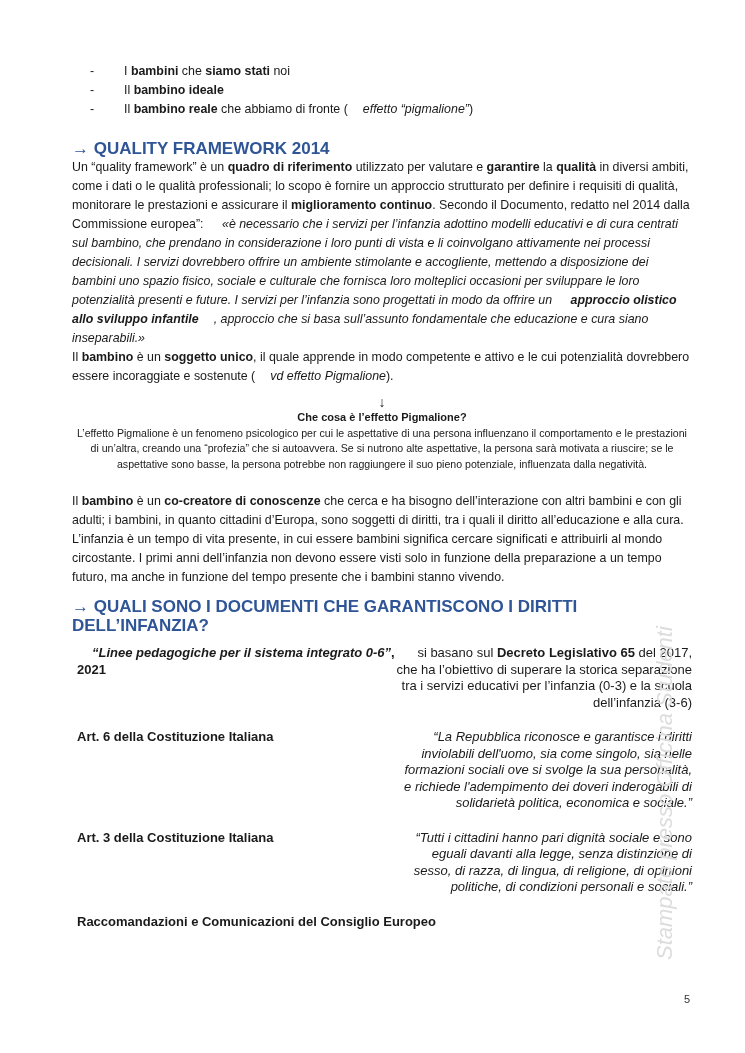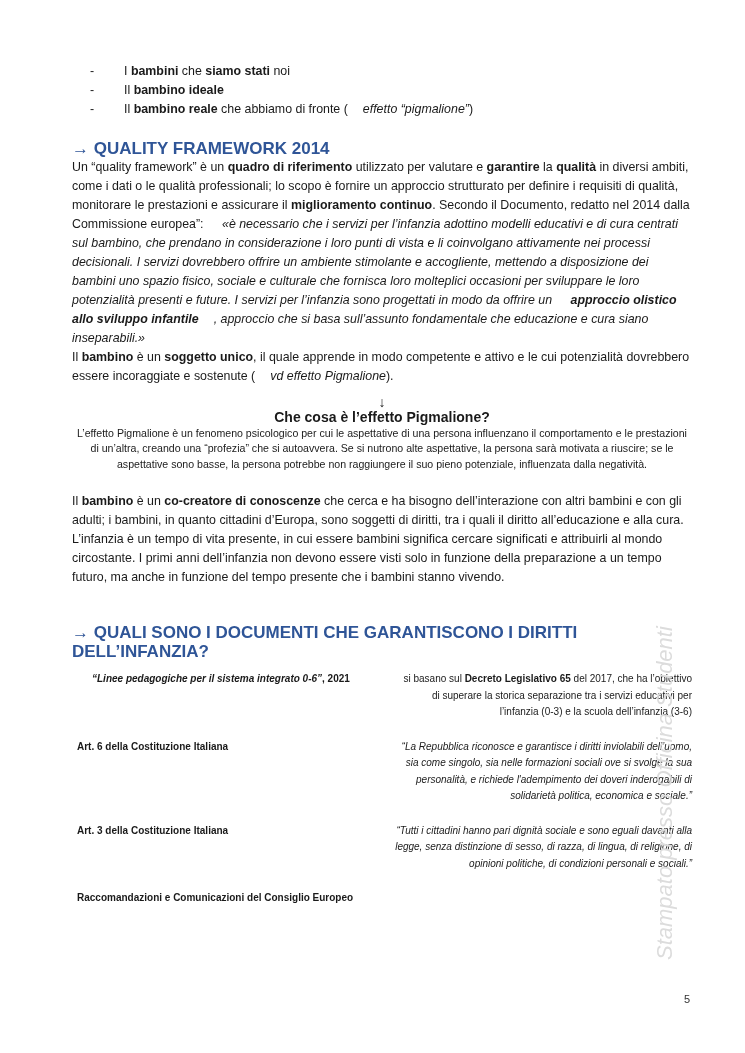--- a/index.html
+++ b/index.html
@@ -8,23 +8,23 @@
       font-family: "Liberation Sans", sans-serif; color: #1a1a1a; overflow: hidden;
     }
     .page { position: absolute; left: 72px; top: 62px; width: 620px; font-size: 12.4px; line-height: 19px; }
     .p { margin: 0; }
     .bullets { list-style: none; margin: 0; padding: 0 0 0 18px; }
     .bullets li { position: relative; padding-left: 34px; }
     .bullets li::before { content: "-"; position: absolute; left: 0; }
     .heading { color: #2f5597; font-weight: bold; font-size: 17px; margin: 20px 0 0 0; }
     .center-box { text-align: center; font-size: 10.6px; line-height: 15.5px; margin-top: 8px; }
     .arrow-down { font-size: 14px; line-height: 16px; }
-    .box-title { font-weight: bold; font-size: 14px; }
+    .box-title { font-weight: bold; font-size: 11px; }
     .after-box { margin-top: 20px; }
-    .doc-table { margin-top: 10px; font-size: 10px; line-height: 16.5px; width: 100%; border-collapse: collapse; }
+    .doc-table { margin-top: 10px; font-size: 13px; line-height: 16.5px; width: 100%; border-collapse: collapse; }
     .doc-table td { vertical-align: top; padding: 0 0 18px 0; }
     .doc-table td.left { width: 318px; padding-left: 5px; font-weight: bold; }
     .doc-table td.right { padding-left: 0; text-align: right; }
     .it { font-style: italic; margin-left: 15px; }
     .b { font-weight: bold; }
     .watermark {
       position: absolute; left: 600px; top: 520px; width: 420px; height: 30px;
       transform-origin: 0 0; transform: rotate(-90deg) translate(-420px, 0);
       color: #dcdcdc; font-style: italic; font-size: 22px; line-height: 30px; white-space: nowrap;
       top: 540px; left: 650px;
@@ -47,21 +47,21 @@
   <p class="p"><span>Il </span><span class="b">bambino</span><span> è un </span><span class="b">soggetto unico</span><span>, il quale apprende in modo competente e attivo e le cui potenzialità dovrebbero essere incoraggiate e sostenute (</span><span class="it">vd effetto Pigmalione</span><span>).</span></p>
 
   <div class="center-box">
     <div class="arrow-down">↓</div>
     <div class="box-title">Che cosa è l’effetto Pigmalione?</div>
     <div>L’effetto Pigmalione è un fenomeno psicologico per cui le aspettative di una persona influenzano il comportamento e le prestazioni di un’altra, creando una “profezia” che si autoavvera. Se si nutrono alte aspettative, la persona sarà motivata a riuscire; se le aspettative sono basse, la persona potrebbe non raggiungere il suo pieno potenziale, influenzata dalla negatività.</div>
   </div>
 
   <p class="p after-box"><span>Il </span><span class="b">bambino</span><span> è un </span><span class="b">co-creatore di conoscenze</span><span> che cerca e ha bisogno dell’interazione con altri bambini e con gli adulti; i bambini, in quanto cittadini d’Europa, sono soggetti di diritti, tra i quali il diritto all’educazione e alla cura. L’infanzia è un tempo di vita presente, in cui essere bambini significa cercare significati e attribuirli al mondo circostante. I primi anni dell’infanzia non devono essere visti solo in funzione della preparazione a un tempo futuro, ma anche in funzione del tempo presente che i bambini stanno vivendo.</span></p>
 
-  <h2 class="heading" style="margin-top:36px">→ QUALI SONO I DOCUMENTI CHE GARANTISCONO I DIRITTI DELL’INFANZIA?</h2>
+  <h2 class="heading" style="margin-top:10px">→ QUALI SONO I DOCUMENTI CHE GARANTISCONO I DIRITTI DELL’INFANZIA?</h2>
 
   <table class="doc-table">
     <tbody>
         <tr>
       <td class="left"><span class="it">“Linee pedagogiche per il sistema integrato 0-6”</span><span>, 2021</span></td>
       <td class="right"><span>si basano sul </span><span class="b">Decreto Legislativo 65</span><span> del 2017, che ha l’obiettivo di superare la storica separazione tra i servizi educativi per l’infanzia (0-3) e la scuola dell’infanzia (3-6)</span></td>
     </tr>
     <tr>
       <td class="left"><span>Art. 6 della Costituzione Italiana</span></td>
       <td class="right it"><span>“La Repubblica riconosce e garantisce i diritti inviolabili dell'uomo, sia come singolo, sia nelle formazioni sociali ove si svolge la sua personalità, e richiede l'adempimento dei doveri inderogabili di solidarietà politica, economica e sociale.”</span></td>

